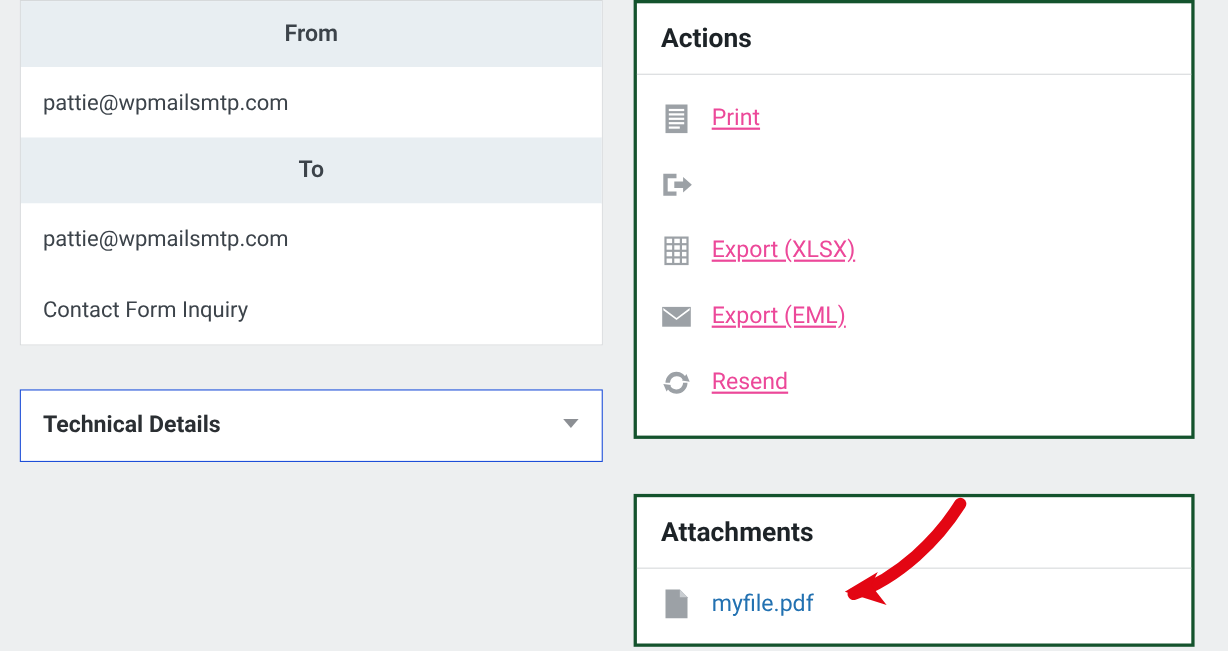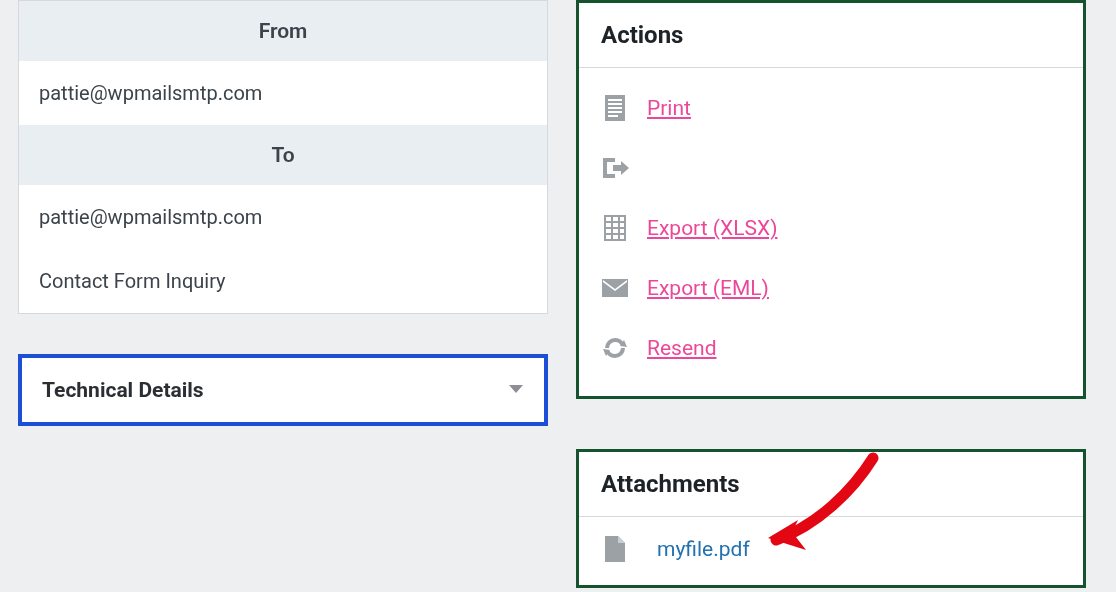--- a/index.html
+++ b/index.html
@@ -36,21 +36,21 @@
       font-size: 20px;
       color: #3c434a;
     }
     .tech-details {
       margin-top: 40px;
       display: flex;
       justify-content: space-between;
       align-items: center;
       padding: 20px 20px;
       background: #fff;
-      border: 4px solid #1d4ed8;
+      border: 1px solid #1d4ed8;
       cursor: pointer;
     }
     .tech-title {
       font-weight: 700;
       font-size: 21px;
       color: #2b2f33;
     }
     .chevron-down {
       color: #8c8f94;
       font-size: 14px;
@@ -87,21 +87,21 @@
     }
     .action-label {
       color: #ec4899;
       font-size: 21px;
       text-decoration: underline;
     }
     .attach-list { padding: 18px 22px 22px 22px; }
     .attach-item {
       display: flex;
       align-items: center;
-      gap: 28px;
+      gap: 18px;
       cursor: pointer;
     }
     .attach-label {
       color: #2271b1;
       font-size: 21px;
     }
     .arrow-annotation {
       position: absolute;
       left: 758px;
       top: 450px;

